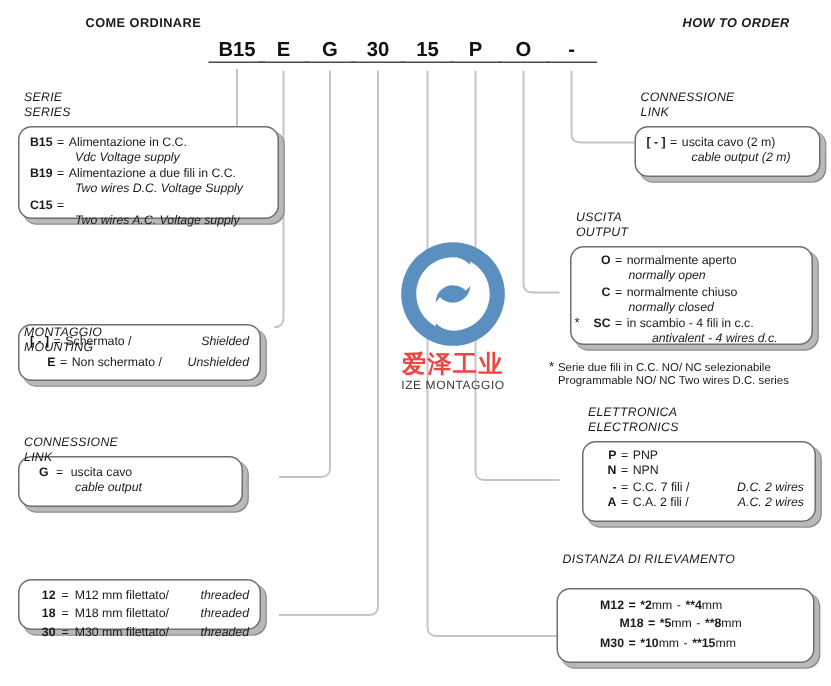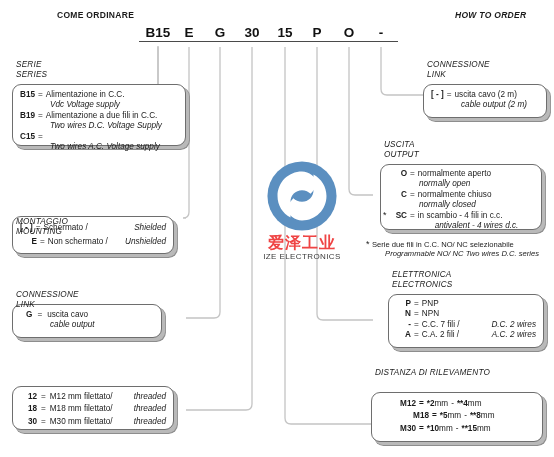--- a/index.html
+++ b/index.html
@@ -59,21 +59,21 @@
   .row .k{font-weight:bold;text-align:right;flex:0 0 auto;}
   .row .eq{flex:0 0 auto;padding:0 3px;}
   .row .v{flex:1 1 auto;}
   .sub{font-size:8.2px;line-height:10.4px;font-style:italic;white-space:nowrap;}
   .it{font-style:italic;}
   .nobold{font-weight:normal;}
 
   
   #footnote{position:absolute;z-index:4;font-size:7.6px;line-height:9.4px;}
   #footnote .l1{display:block;}
-  #footnote .l2{display:block;font-style:italic;text-align:center;}
+  #footnote .l2{display:block;}
   #footnote .star{position:absolute;left:-6px;top:0px;font-size:9px;}
 </style>
 </head>
 <body>
 
 <div id="stage">
 
   <svg id="wires" viewBox="0 0 554 457">
     <g fill="none" stroke="#bdbdbd" stroke-width="1.3">
 
@@ -143,21 +143,21 @@
     <span class="rule"></span>
   </div>
 
   <div id="wm">
     <svg class="mark" viewBox="0 0 100 100">
       <circle cx="50" cy="50" r="48" fill="#5b8fc0"></circle>
       <path d="M50 16 C31 16 16 31 16 50 C16 63 23 74 34 80 L34 58 C34 49 41 42 50 42 C55 42 59 44 62 47 L74 33 C68 23 60 16 50 16 Z" fill="#ffffff"></path>
       <path d="M66 20 L66 42 C66 51 59 58 50 58 C45 58 41 56 38 53 L26 67 C32 77 40 84 50 84 C69 84 84 69 84 50 C84 37 77 26 66 20 Z" fill="#ffffff"></path>
     </svg>
     <div class="cn">爱泽工业</div>
-    <div class="en">IZE ELECTRONICS</div>
+    <div class="en">IZE MONTAGGIO</div>
   </div>
 
   <div class="gtitle" style="left:16px;top:60px;">
     <span class="it">SERIE</span>
     <span class="en">SERIES</span>
   </div>
   <div class="box" style="left:12px;top:84px;width:174px;height:62px;">
     <div class="rows">
       <div class="row">
         <span class="k">B15</span>
@@ -208,21 +208,21 @@
     <div class="rows" style="padding-top:5px;padding-left:13px;">
       <div class="row">
         <span class="k">G</span>
         <span class="eq" style="padding:0 5px;">=</span>
         <span class="v">uscita cavo</span>
       </div>
       <div class="sub" style="padding-left:24px;">cable output</div>
     </div>
   </div>
 
-  <div class="box" style="left:12px;top:386px;width:162px;height:44px;">
+  <div class="box" style="left:12px;top:386px;width:162px;height:34px;">
     <div class="rows" style="padding-top:5px;padding-left:10px;">
       <div class="row" style="margin-bottom:2px;">
         <span class="k" style="min-width:14px;">12</span>
         <span class="eq" style="padding:0 4px;">=</span>
         <span class="v">M12 mm filettato/</span>
           <span class="it">threaded</span>
       </div>
       <div class="row" style="margin-bottom:2px;">
         <span class="k" style="min-width:14px;">18</span>
         <span class="eq" style="padding:0 4px;">=</span>

